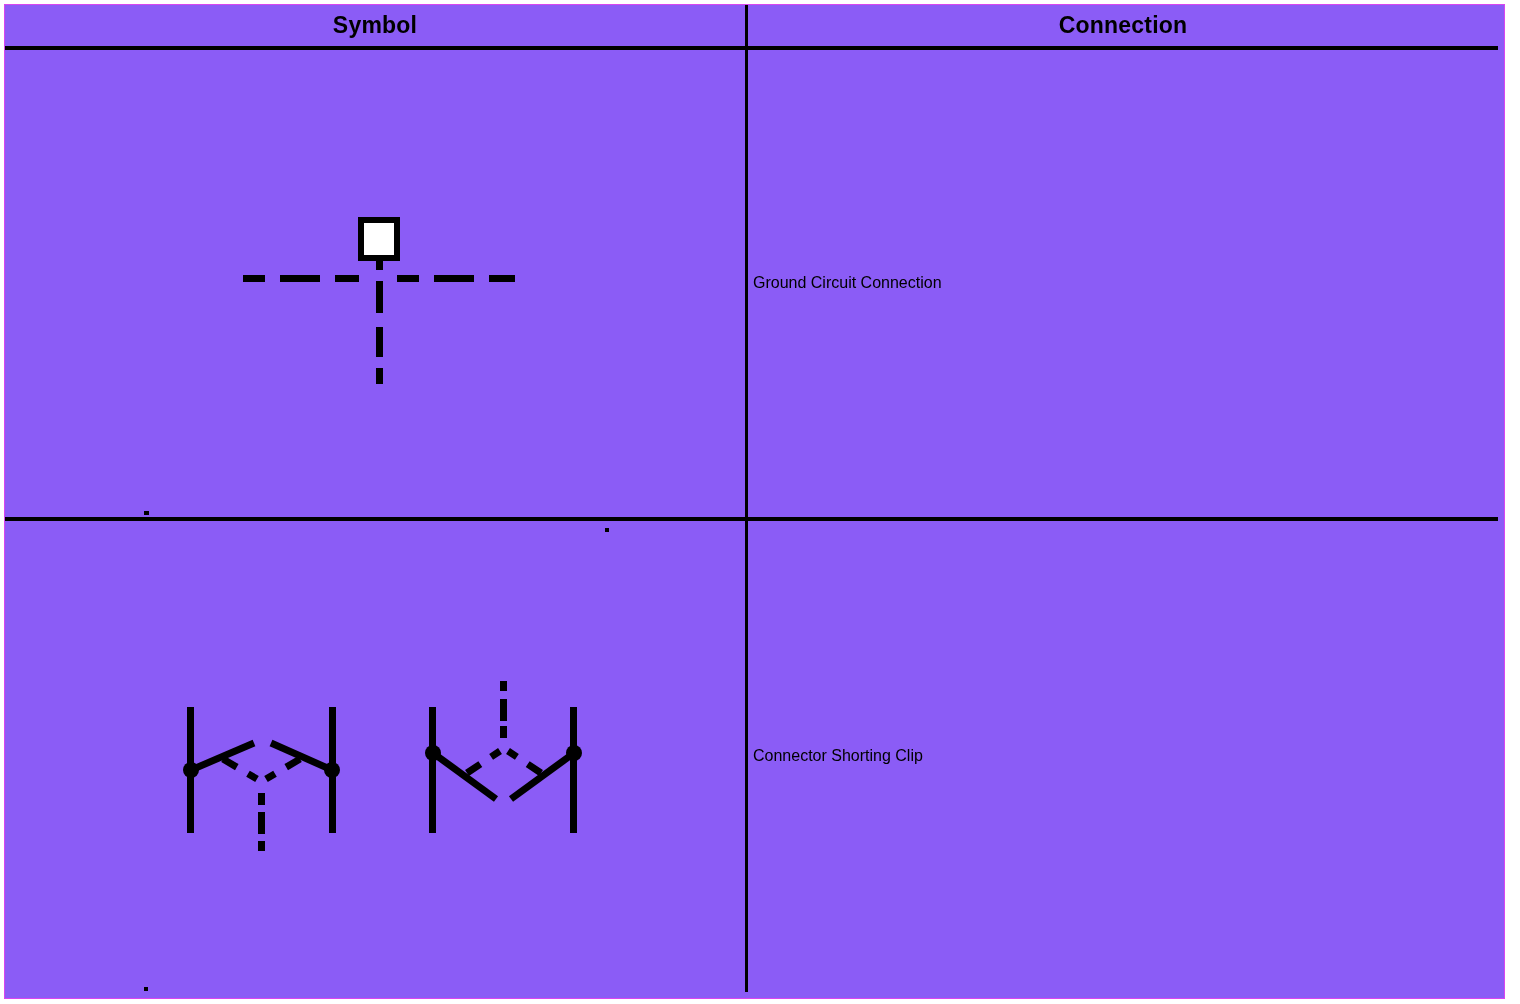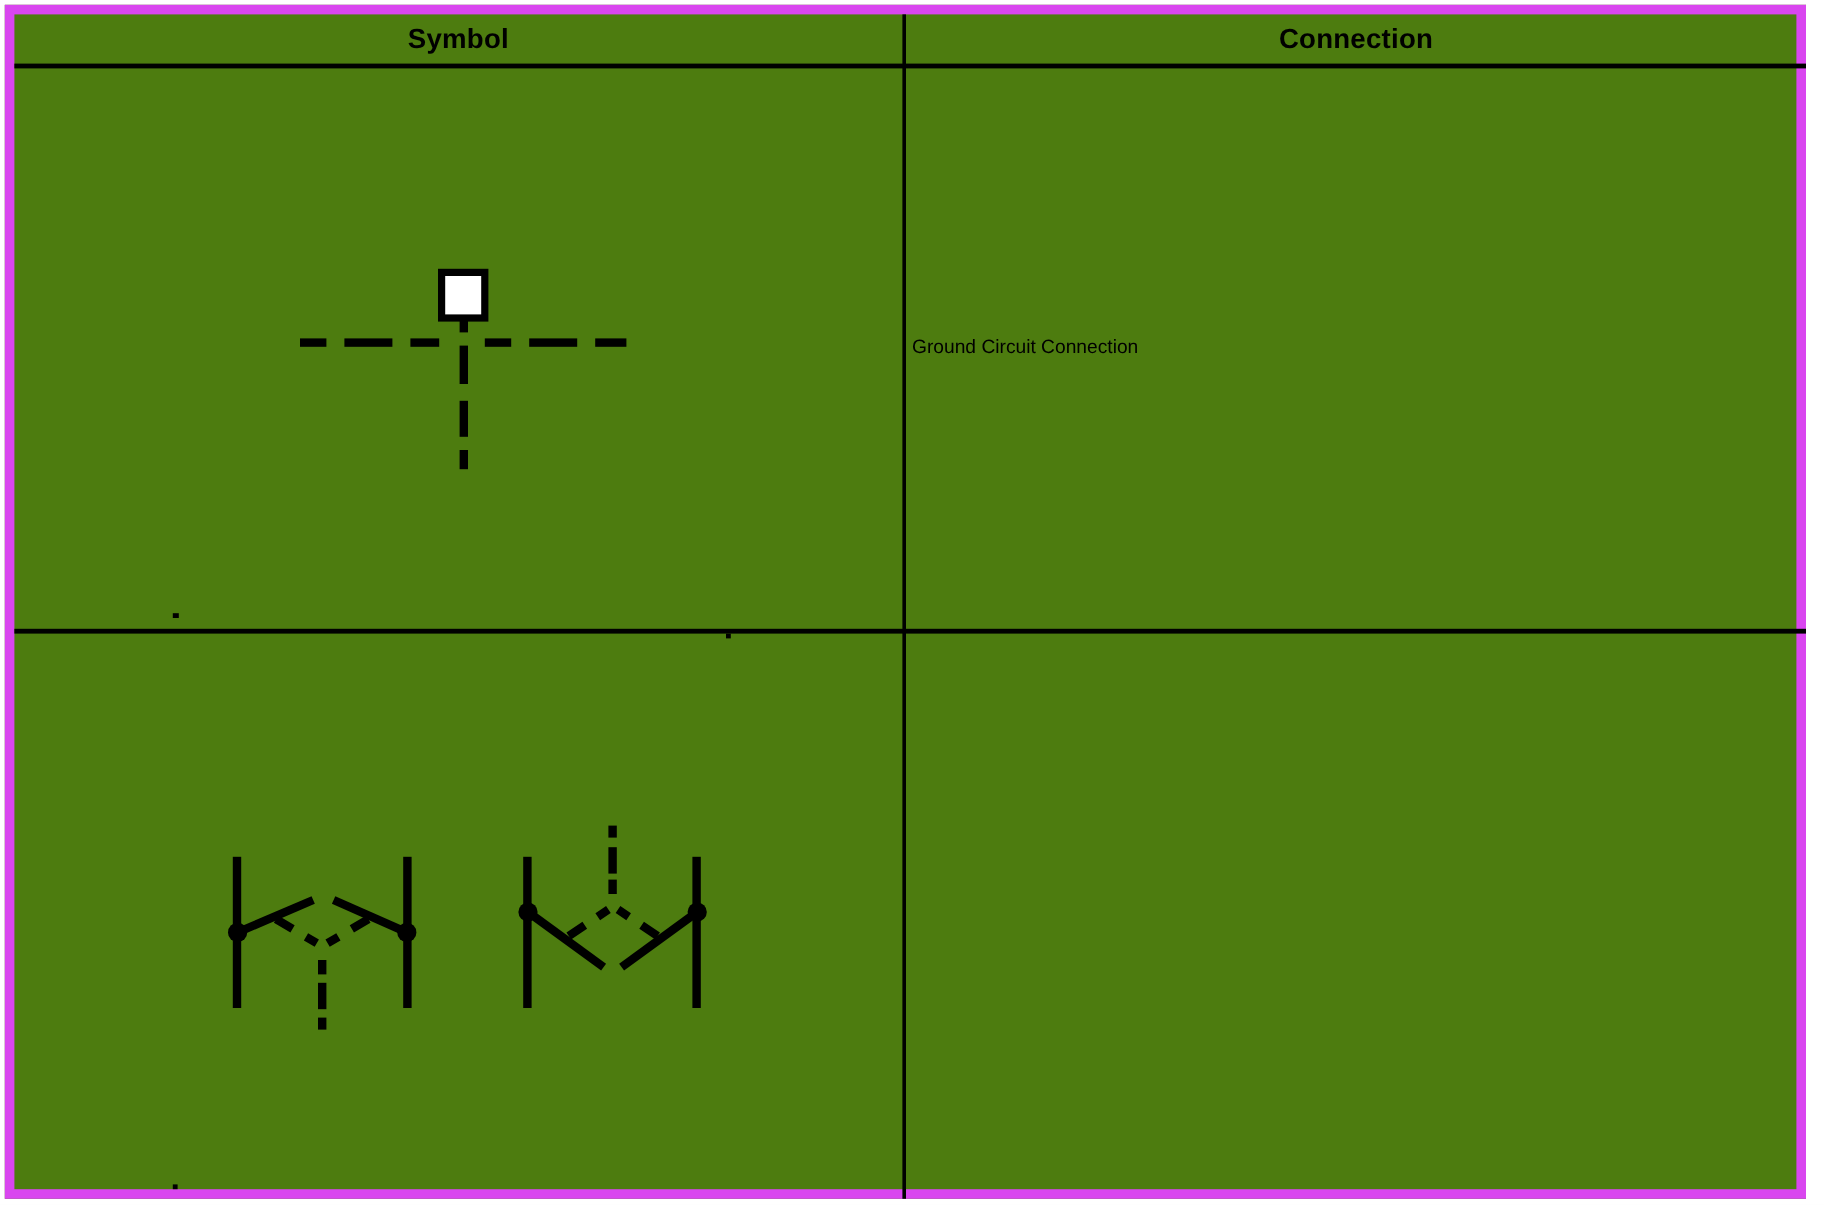--- a/index.html
+++ b/index.html
@@ -22,23 +22,23 @@
     background: #ffffff;
   }
 
   
   .symbol-table {
     position: absolute;
     left: 4px;
     top: 4px;
     width: 1501px;
     height: 995px;
-    border: 8px solid #d946ef;
+    border: 1px solid #d946ef;
     box-sizing: border-box;
-    background: #4d7c0f;
+    background: #8b5cf6;
   }
 
   
   .col-divider {
     position: absolute;
     left: 740px;
     top: 0px;
     width: 3px;
     height: 987px;
     background: #000000;
@@ -190,20 +190,21 @@
           <g fill="#000000">
             <rect x="495" y="205" width="7" height="12"></rect>
             <rect x="495" y="178" width="7" height="22"></rect>
             <rect x="495" y="160" width="7" height="10"></rect>
           </g>
         </g>
 
       </svg>
     </div>
 
+    <div class="desc-cell desc-row2">Connector Shorting Clip</div>
 
   </div>
 
   <div class="artifact" style="left:144px; top:511px; width:5px; height:4px;"></div>
   <div class="artifact" style="left:605px; top:528px; width:4px; height:4px;"></div>
   <div class="artifact" style="left:144px; top:987px; width:4px; height:4px;"></div>
 
 </div>
 
 </body></html>

